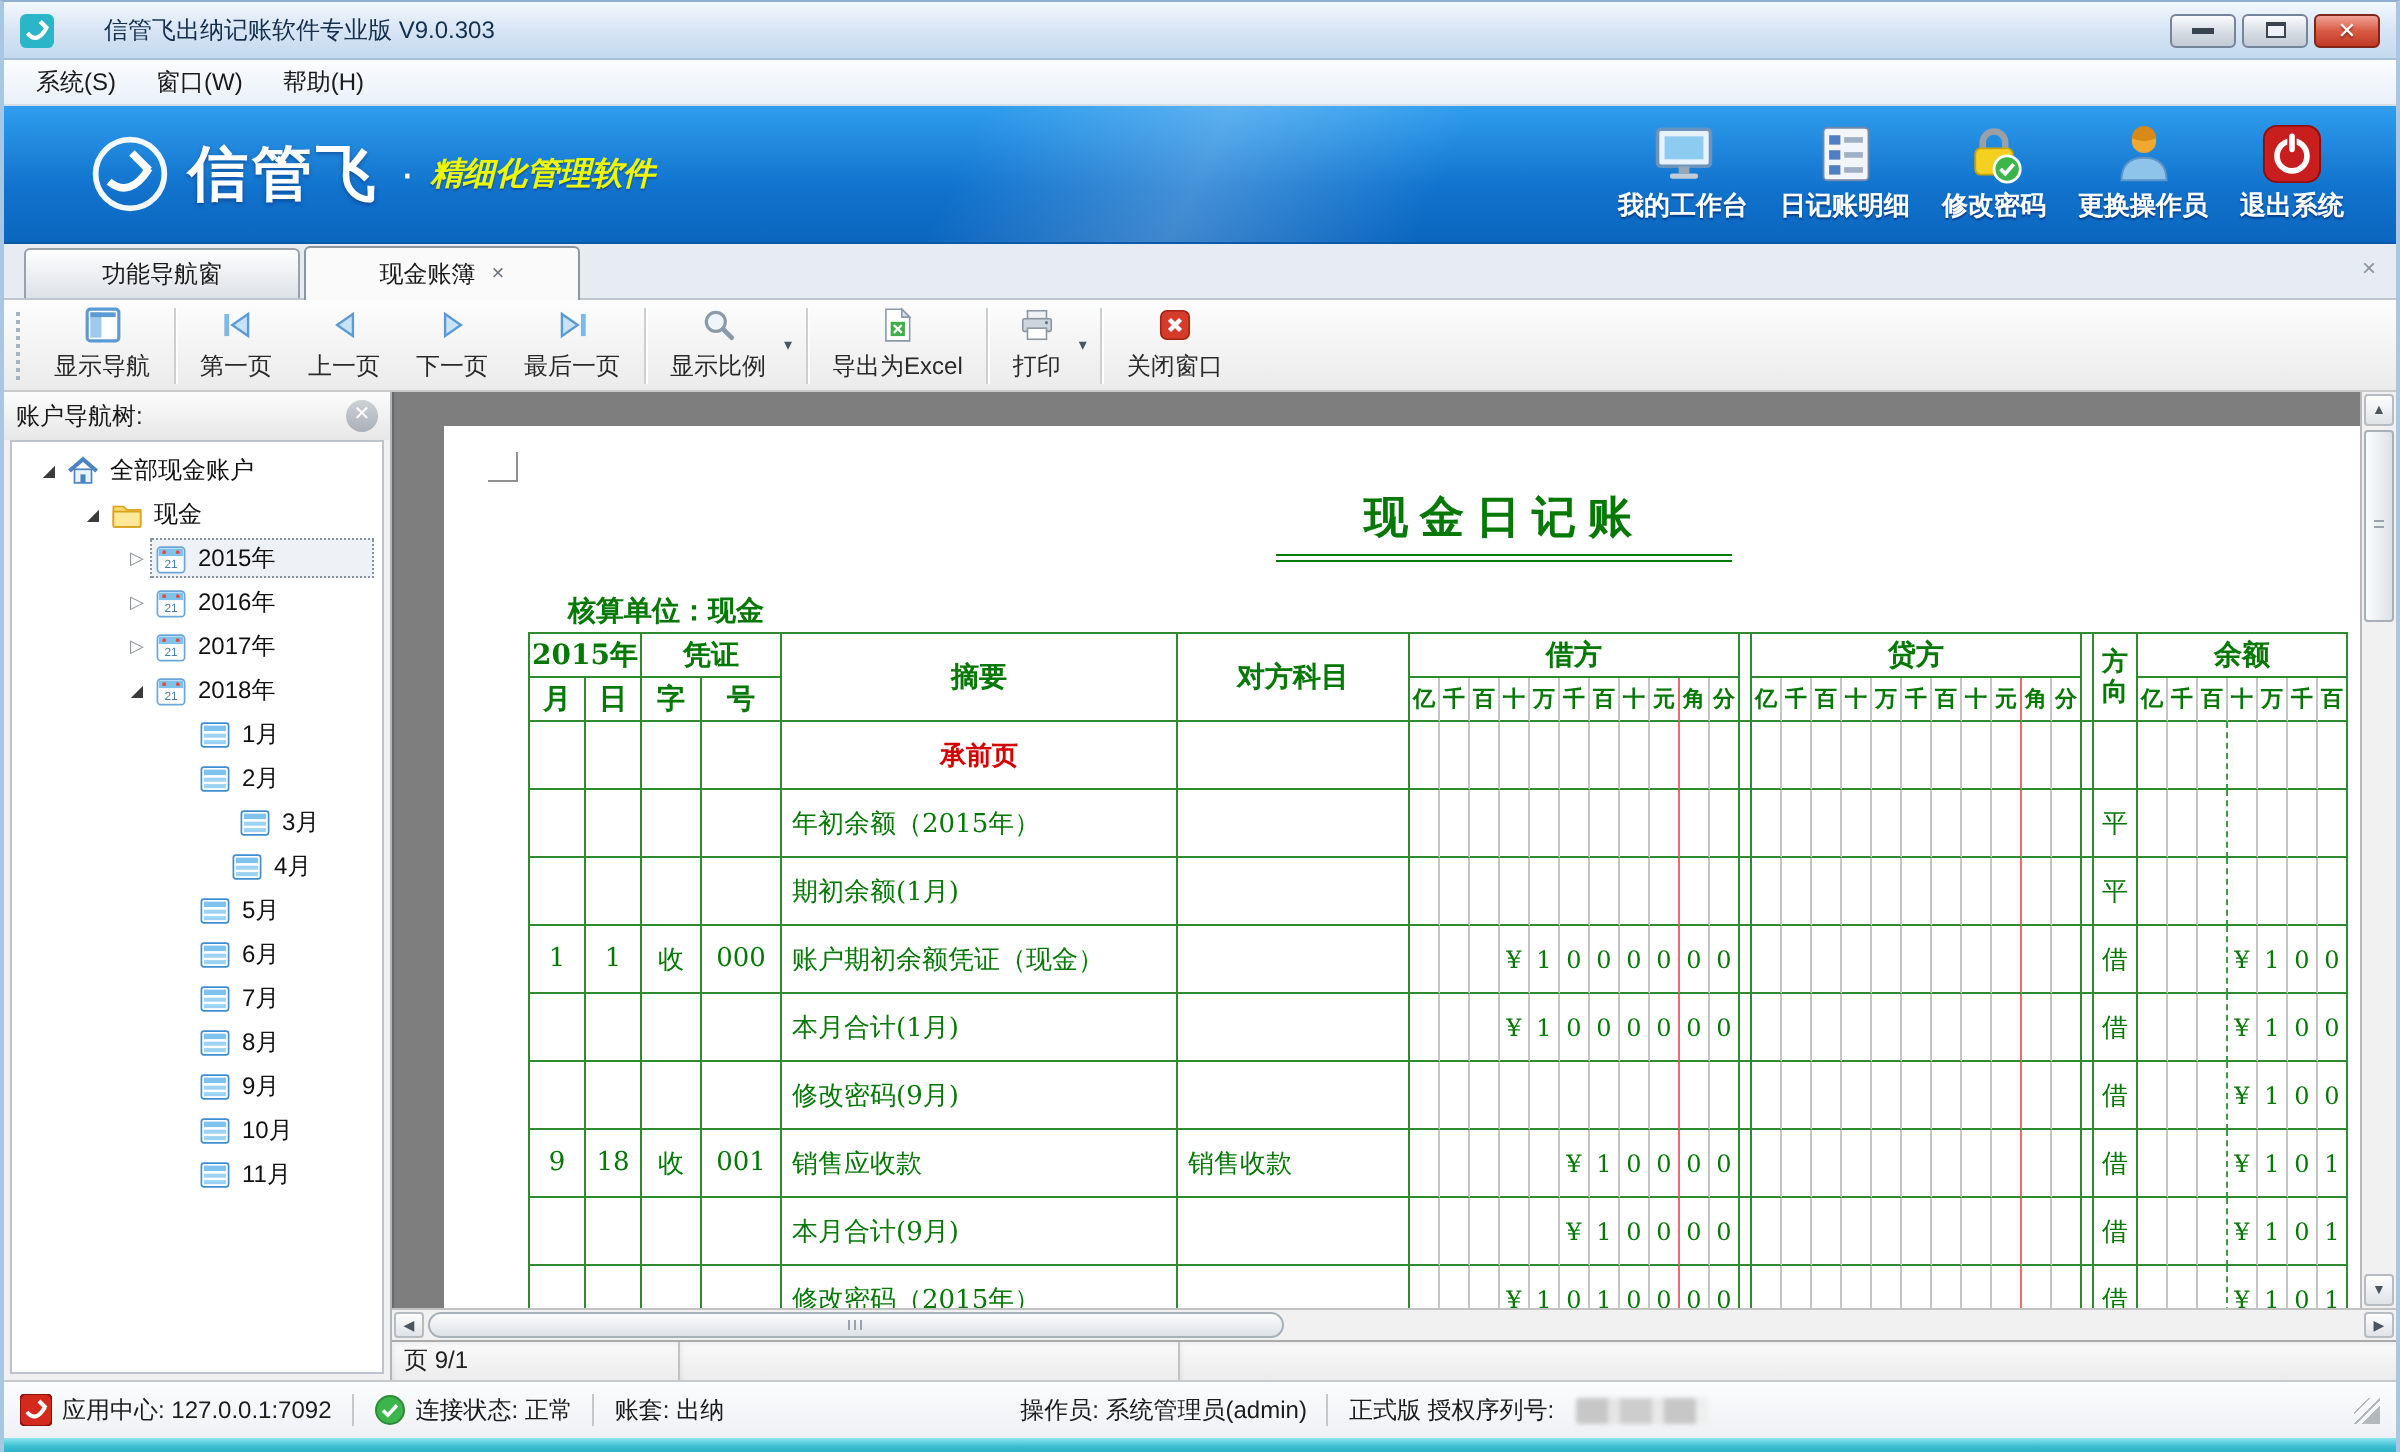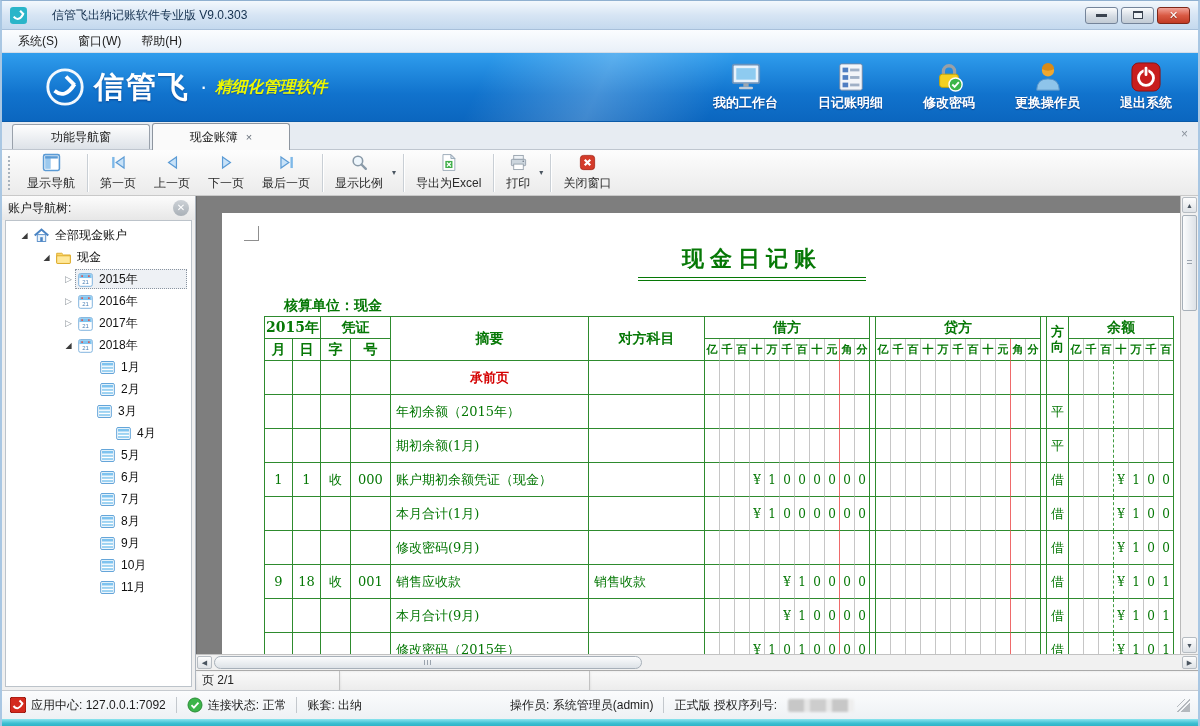--- a/index.html
+++ b/index.html
@@ -26,21 +26,21 @@
   
   .banner { height:69px; position:relative; display:flex; align-items:center;
     background:linear-gradient(115deg, rgba(255,255,255,0) 40%, rgba(255,255,255,.22) 50%, rgba(255,255,255,0) 60%), linear-gradient(#2f9ded,#1173cd 60%,#0b66bf);
     border-bottom:1px solid #0a5aa8; overflow:hidden; }
   .logo-wrap { display:flex; align-items:center; margin-left:42px; }
   .logo-mark { width:42px; height:42px; }
   .logo-mark svg { width:100%; height:100%; }
   .logo-text { color:#fff; font-size:30px; font-weight:bold; margin-left:8px; letter-spacing:2px; text-shadow:0 1px 2px rgba(0,0,60,.35); }
   .logo-sep { color:#fff; font-size:22px; margin:0 8px 0 10px; }
   .slogan { color:#edf800; font-size:16px; font-weight:bold; font-style:italic; text-shadow:0 1px 1px rgba(0,0,60,.3); }
-  .banner-actions { margin-left:auto; display:flex; gap:40px; margin-right:26px; }
+  .banner-actions { margin-left:auto; display:flex; gap:16px; margin-right:26px; }
   .baction { display:flex; flex-direction:column; align-items:center; gap:2px; }
   .baction .svgi { width:30px; height:30px; display:block; }
   .baction .svgi svg { width:100%; height:100%; }
   .baction .blabel { color:#fff; font-size:13px; font-weight:bold; text-shadow:0 1px 1px rgba(0,0,60,.45); white-space:nowrap; }
 
   
   .tabstrip { height:28px; background:#e7ecf2; display:flex; align-items:flex-end; padding-left:10px; position:relative; border-bottom:1px solid #bfc6cf; }
   .tab { height:25px; min-width:138px; display:flex; align-items:center; justify-content:center; gap:8px; font-size:12px; color:#1a1a1a; border:1px solid #99a1ab; border-bottom:none; border-radius:3px 3px 0 0; background:linear-gradient(#fefefe,#dde2e8); margin-right:2px; padding:0 10px; }
   .tab.active { background:#fafafa; height:27px; border-color:#8d959f; position:relative; top:1px; font-weight:normal; }
   .tab-x { color:#6a727c; font-size:11px; line-height:1; }
@@ -412,21 +412,21 @@
             <span class="sel-wrap">
               <span class="ticon"><svg viewBox="0 0 20 20">
                   <rect x="2" y="3" width="16" height="14" rx="1.5" fill="#fff" stroke="#3f8fd0"></rect>
                   <rect x="3.5" y="4.5" width="13" height="3.2" fill="#7ec3ef"></rect>
                   <rect x="3.5" y="9.2" width="13" height="2.4" fill="#9cd2f2"></rect>
                   <rect x="3.5" y="13" width="13" height="2.4" fill="#9cd2f2"></rect>
                 </svg></span>
               <span>2月</span>
             </span>
           </div>
-          <div class="tree-row" style="padding-left: 75px;">
+          <div class="tree-row" style="padding-left: 98px;">
             <span class="expander"></span>
             <span class="sel-wrap">
               <span class="ticon"><svg viewBox="0 0 20 20">
                   <rect x="2" y="3" width="16" height="14" rx="1.5" fill="#fff" stroke="#3f8fd0"></rect>
                   <rect x="3.5" y="4.5" width="13" height="3.2" fill="#7ec3ef"></rect>
                   <rect x="3.5" y="9.2" width="13" height="2.4" fill="#9cd2f2"></rect>
                   <rect x="3.5" y="13" width="13" height="2.4" fill="#9cd2f2"></rect>
                 </svg></span>
               <span>3月</span>
             </span>
@@ -998,21 +998,21 @@
           <div class="vs-thumb"></div>
           <div class="sc-btn vs-down">▼</div>
         </div>
       </div>
       <div class="hscroll">
         <div class="sc-btn hs-left">◀</div>
         <div class="hs-thumb"></div>
         <div class="sc-btn hs-right">▶</div>
       </div>
       <div class="pagebar">
-        <div class="pb-seg pb-1">页 2/1</div>
+        <div class="pb-seg pb-1">页 9/1</div>
         <div class="pb-seg pb-2"></div>
         <div class="pb-seg pb-3"></div>
       </div>
     </div>
   </div>
 
   <div class="statusbar">
     <div class="sb-item">
       <span class="sb-icon"><svg viewBox="0 0 16 16">
             <rect width="16" height="16" rx="3" fill="#d42a1e" stroke="#8e1209"></rect>

